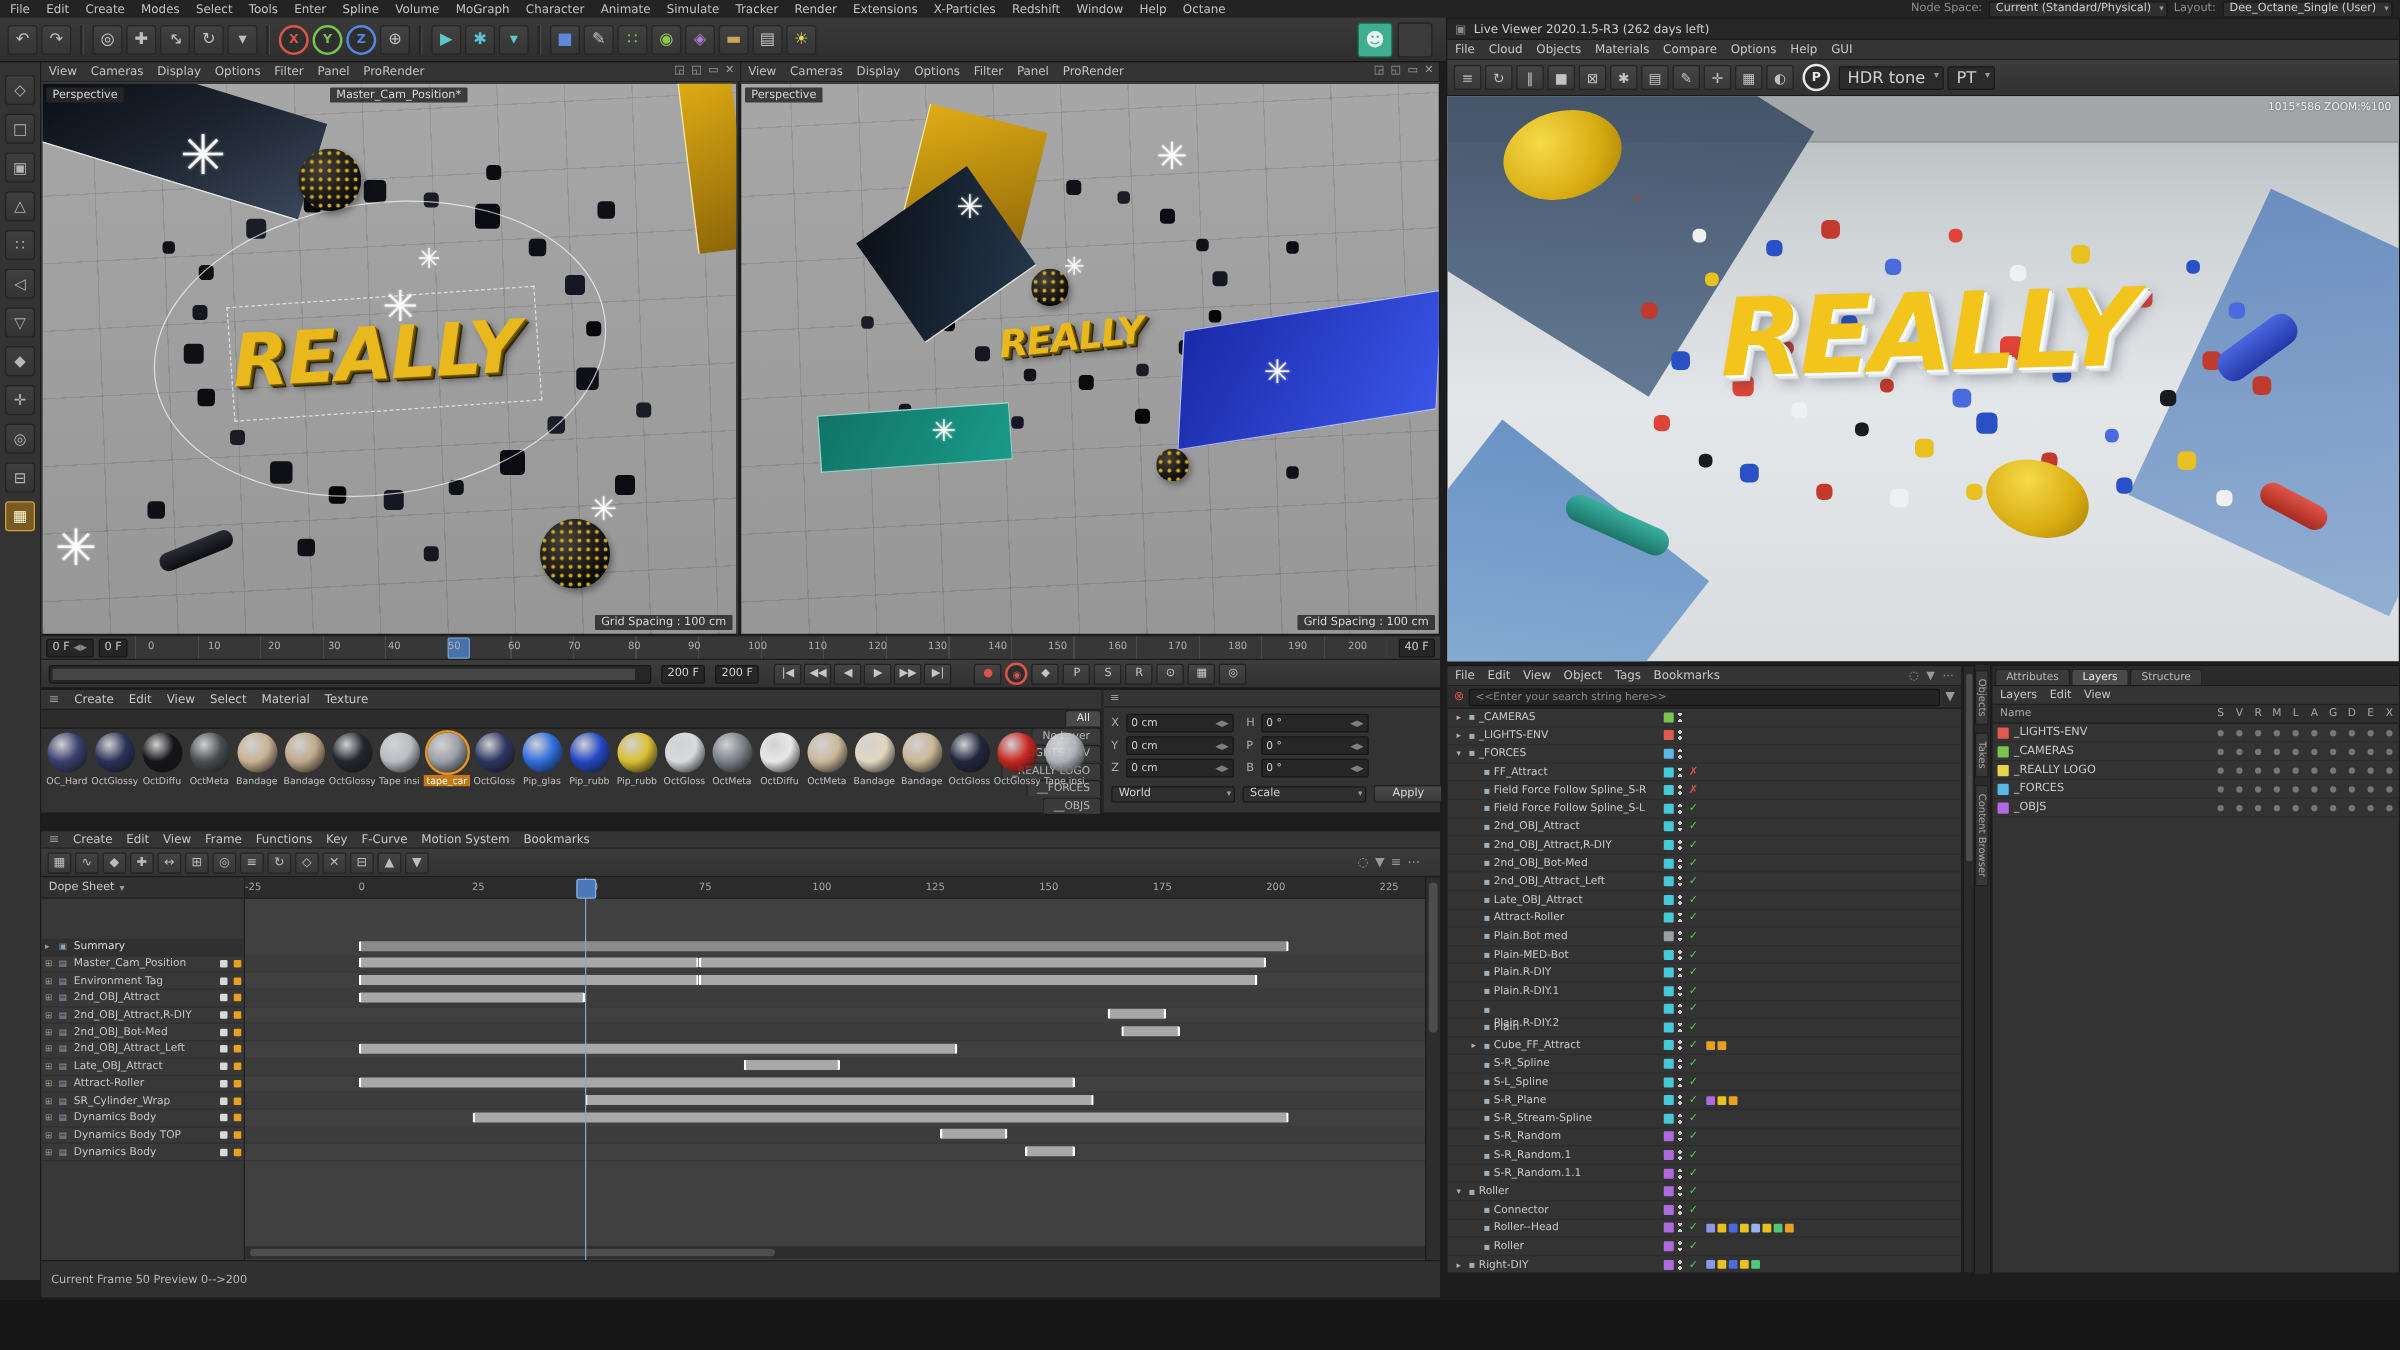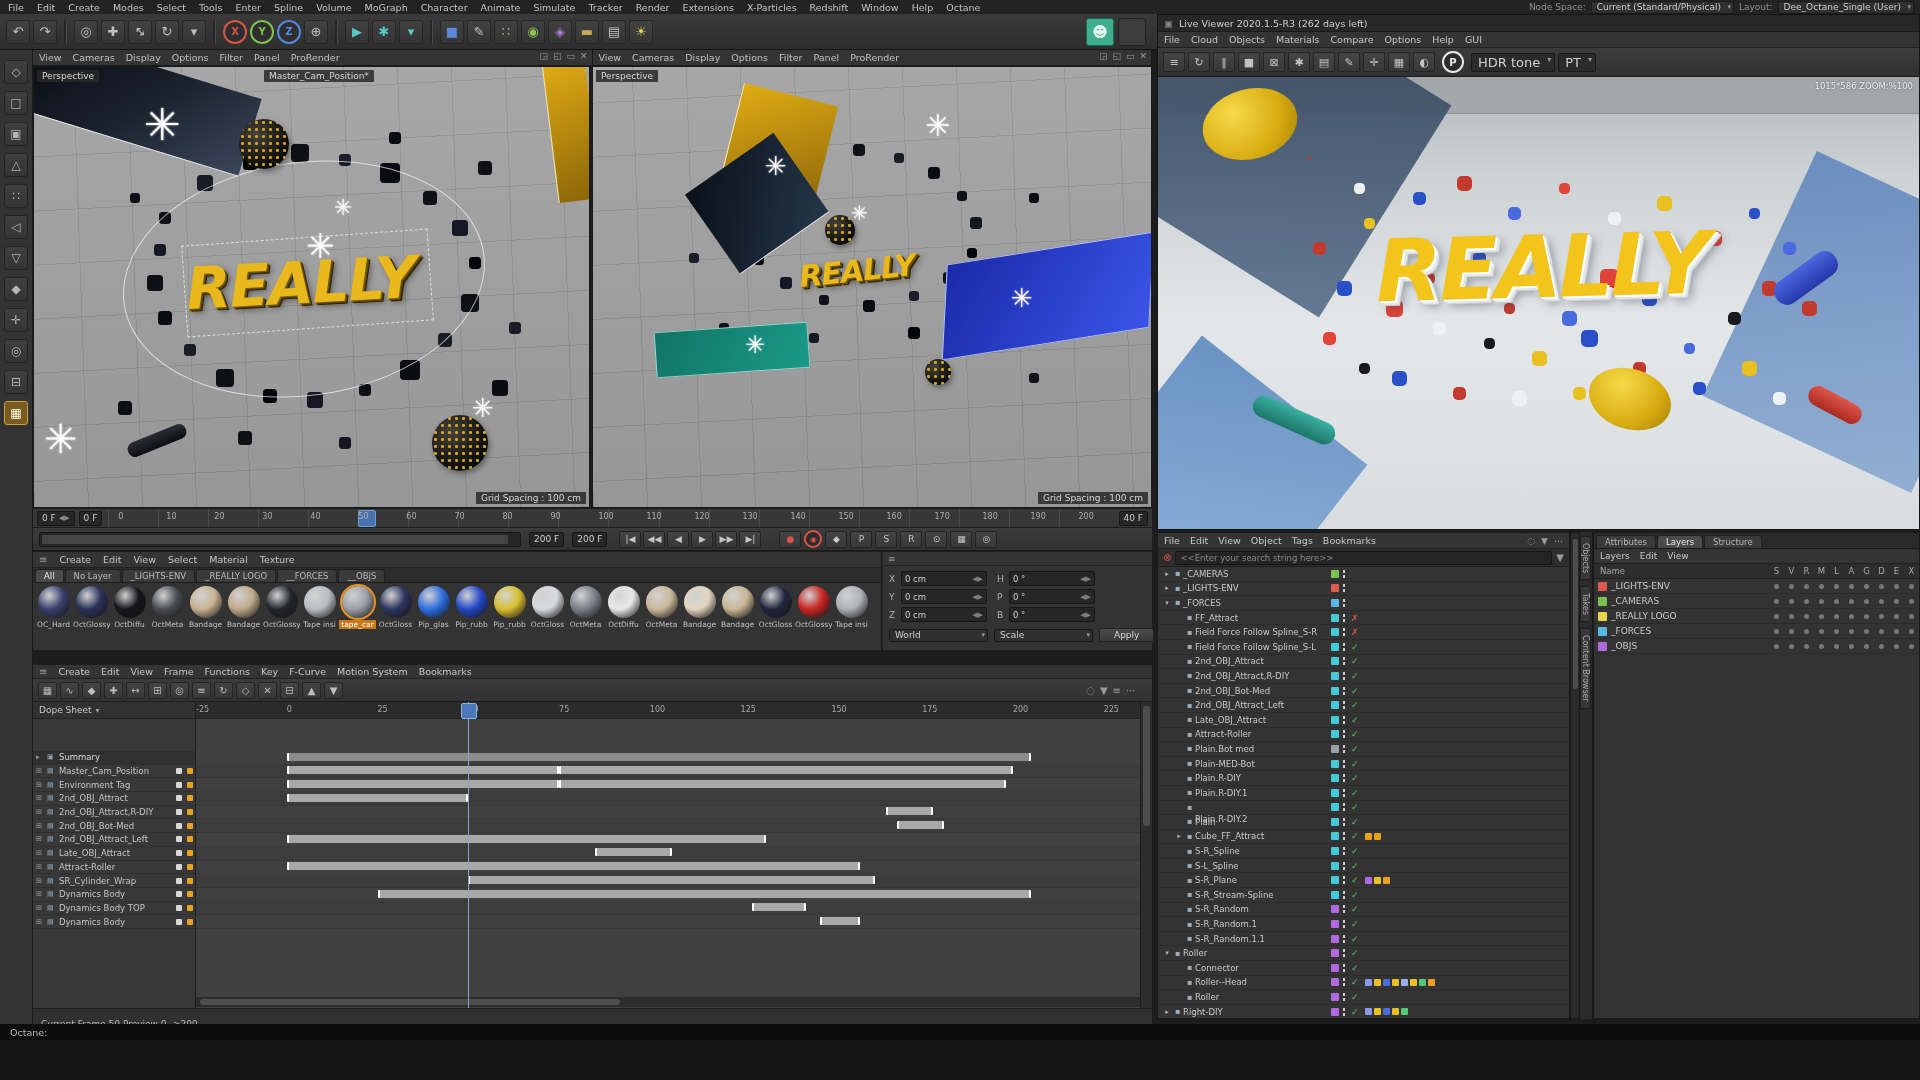--- a/index.html
+++ b/index.html
@@ -79,21 +79,21 @@
   #range-track{width:480px;height:13px;background:#262626;border:1px solid #171717;border-radius:2px;position:relative;}
   #range-fill{position:absolute;left:2px;top:2px;bottom:2px;width:97%;background:#454545;border-radius:1px;}
   .abtn{min-width:22px;height:17px;padding:0 3px;display:flex;align-items:center;justify-content:center;font-size:9px;color:#c6c6c6;background:linear-gradient(#444,#373737);border:1px solid #222;border-radius:2px;box-sizing:border-box;}
   .abtn.ring{border-radius:50%;width:18px;min-width:18px;height:18px;border:2px solid #d85548;color:#d85548;background:#2c2c2c;font-size:8px;}
 
   
   #mat-panel{position:absolute;left:33px;top:552px;width:849px;height:98px;background:#333;border-right:1px solid #1b1b1b;box-sizing:border-box;}
   #mat-menu{height:15px;display:flex;align-items:center;gap:12px;padding-left:6px;background:#343434;border-bottom:1px solid #202020;}
   #mat-menu .mi{font-size:9.5px;}
   #mat-menu .burger{color:#9a9a9a;font-size:10px;}
-  #mat-tabs{height:14px;display:flex;align-items:flex-end;gap:1px;padding-left:2px;background:#2c2c2c;border-bottom:1px solid #1b1b1b;}
+  #mat-tabs{height:14px;display:flex;align-items:flex-end;gap:1px;padding-left:2px;background:#2c2c2c;border-bottom:1px solid #1b1b1b;flex-direction:column;}
   .mtab{font-size:8.5px;padding:1px 8px;background:#3a3a3a;color:#b8b8b8;border:1px solid #202020;border-bottom:none;border-radius:3px 3px 0 0;}
   .mtab.active{background:#4a4a4a;color:#e8e8e8;}
   #mat-items{display:flex;gap:1px;padding:3px 2px;}
   .mat{width:37px;display:flex;flex-direction:column;align-items:center;}
   .mat .sphere{width:32px;height:32px;border-radius:50%;}
   .mat .mname{font-size:7.5px;color:#c0c0c0;max-width:37px;overflow:hidden;white-space:nowrap;margin-top:2px;}
   .mat.selected .sphere{outline:2px solid #e8941e;}
   .mat.selected .mname{background:#c87818;color:#fff;padding:0 2px;}
 
   
@@ -1496,17 +1496,14 @@
           <span class="cell">
             <i></i>
           </span>
           <span class="cell">
             <i></i>
           </span>
         </div>
       </div>
   </div>
 
-  <div id="octane-bar">
-      <span>Octane:</span>
-    </div>
   <div id="bottom-fill"></div>
 </div>
 
 </body></html>

